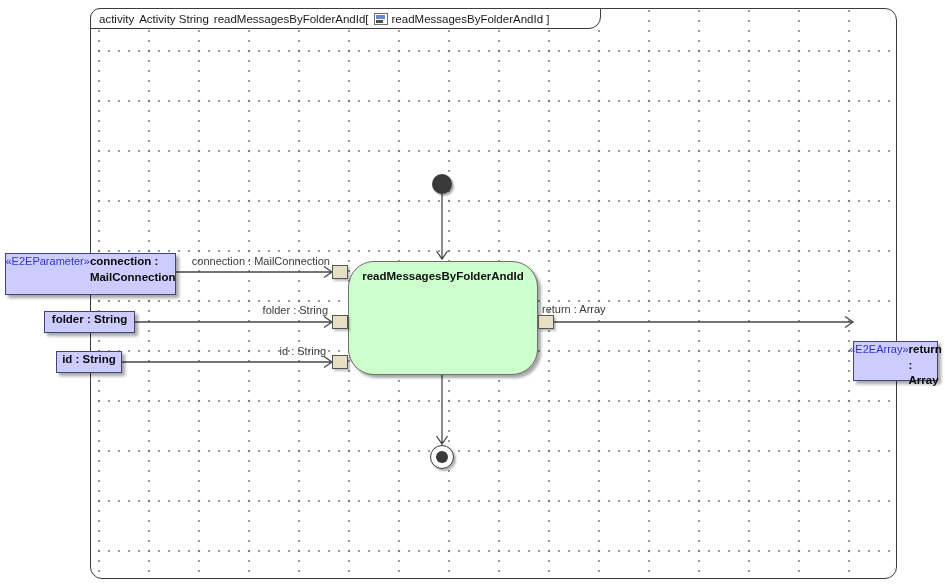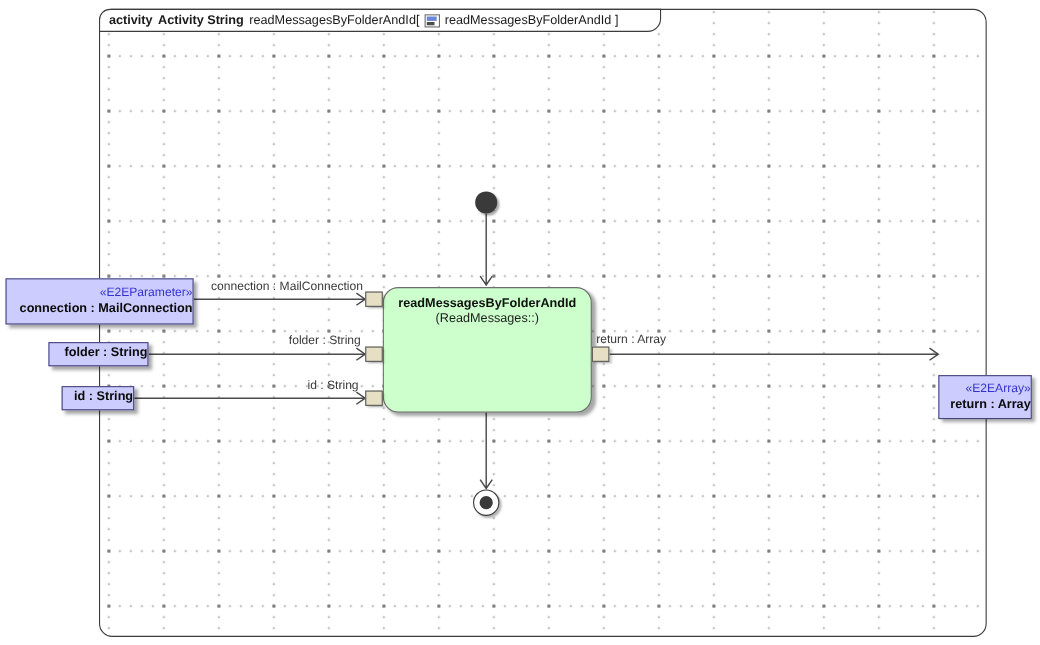--- a/index.html
+++ b/index.html
@@ -18,21 +18,21 @@
     background-size:50px 50px, 10px 50px, 50px 10px;
     background-position:-17px 17px, 3px 17px, -17px -3px;
   }
   .frame-title{
     position:absolute;left:90px;top:8px;width:511px;height:21px;
     background:#ffffff;border:1.5px solid #3c3c3c;
     border-radius:10px 0 12px 0;
     display:flex;align-items:center;padding:0 10px 0 8px;box-sizing:border-box;
     font-size:11.5px;color:#1a1a1a;white-space:nowrap;
   }
-  .frame-title .bold{font-weight:bold;margin-right:5px;}
+  .frame-title .bold{font-weight:normal;margin-right:5px;}
   .frame-title .plain{margin-right:4px;}
   
   .dgm-icon{
     position:relative;display:inline-block;width:14px;height:12px;
     border:1px solid #6e6e6e;background:#fff;margin:0 4px 0 1px;box-sizing:border-box;
   }
   .dgm-icon .bar-blue{position:absolute;left:1px;top:1px;width:9px;height:4px;background:#6b87d8;}
   .dgm-icon .bar-dark{position:absolute;left:1px;bottom:1px;width:7px;height:3px;background:#4d4d4d;}
   
   svg.edges{position:absolute;left:0;top:0;width:945px;height:586px;pointer-events:none;}
@@ -44,38 +44,38 @@
   }
   .final-node{
     position:absolute;left:430px;top:445px;width:24px;height:24px;border-radius:50%;
     border:1.5px solid #3a3a3a;background:#fff;box-sizing:border-box;
     box-shadow:2px 2px 2px rgba(0,0,0,.3);
     display:flex;align-items:center;justify-content:center;
   }
   .final-node .core{width:12px;height:12px;border-radius:50%;background:#3a3a3a;}
   .activity-node{
     position:absolute;left:348px;top:261px;width:190px;height:114px;box-sizing:border-box;
-    background:#ccffcc;border:1.3px solid #6e6e6e;border-radius:14px;
+    background:#ccffcc;border:1.3px solid #6e6e6e;border-radius:26px;
     box-shadow:3px 3px 3px rgba(0,0,0,.35);
     text-align:center;padding-top:8px;color:#101010;
   }
   .activity-node .act-name{font-weight:bold;font-size:11.5px;}
   .activity-node .act-qualifier{font-size:11.5px;margin-top:2px;color:#1d1d1d;}
   .pin{
     position:absolute;width:16px;height:14px;box-sizing:border-box;
     background:#e6dfc4;border:1px solid #565656;box-shadow:2px 2px 2px rgba(0,0,0,.25);
   }
   .pin.p-conn{left:332px;top:265px;}
   .pin.p-folder{left:332px;top:315px;}
   .pin.p-id{left:332px;top:355px;}
   .pin.p-out{left:538px;top:315px;}
   .param-box{
     position:absolute;box-sizing:border-box;background:#ccccff;border:1px solid #44447c;
     box-shadow:3px 3px 3px rgba(0,0,0,.35);
-    display:flex;flex-direction:column;align-items:flex-end;justify-content:center;
+    display:flex;flex-direction:row;align-items:flex-start;justify-content:center;
     color:#0a0a0a;line-height:1.35;
   }
   .param-box .stereo{font-size:11px;color:#3333cc;font-weight:normal;}
   .param-box .pname{font-size:11.5px;font-weight:bold;}
   .pb-connection{left:5px;top:253px;width:171px;height:42px;}
   .pb-folder{left:44px;top:311px;width:91px;height:22px;}
   .pb-id{left:56px;top:351px;width:66px;height:22px;}
   .pb-return{left:853px;top:305px;width:85px;height:40px;margin-top:36px;}
   
   .edge-label{
@@ -110,21 +110,20 @@
     <path d="M176,272 L332,272 M324,266.5 L332,272 L324,277.5"></path>
     <path d="M135,322 L332,322 M324,316.5 L332,322 L324,327.5"></path>
     <path d="M122,362 L332,362 M324,356.5 L332,362 L324,367.5"></path>
     <path d="M554,322 L853,322 M845,316.5 L853,322 L845,327.5"></path>
   </svg>
 
   <div class="initial-node"></div>
 
   <div class="activity-node">
     <div class="act-name">readMessagesByFolderAndId</div>
-    <div class="act-qualifier">(ReadMessages::)</div>
   </div>
 
   <div class="pin p-conn"></div>
   <div class="pin p-folder"></div>
   <div class="pin p-id"></div>
   <div class="pin p-out"></div>
 
   <div class="param-box pb-connection">
     <div class="stereo">«E2EParameter»</div>
     <div class="pname">connection : MailConnection</div>

